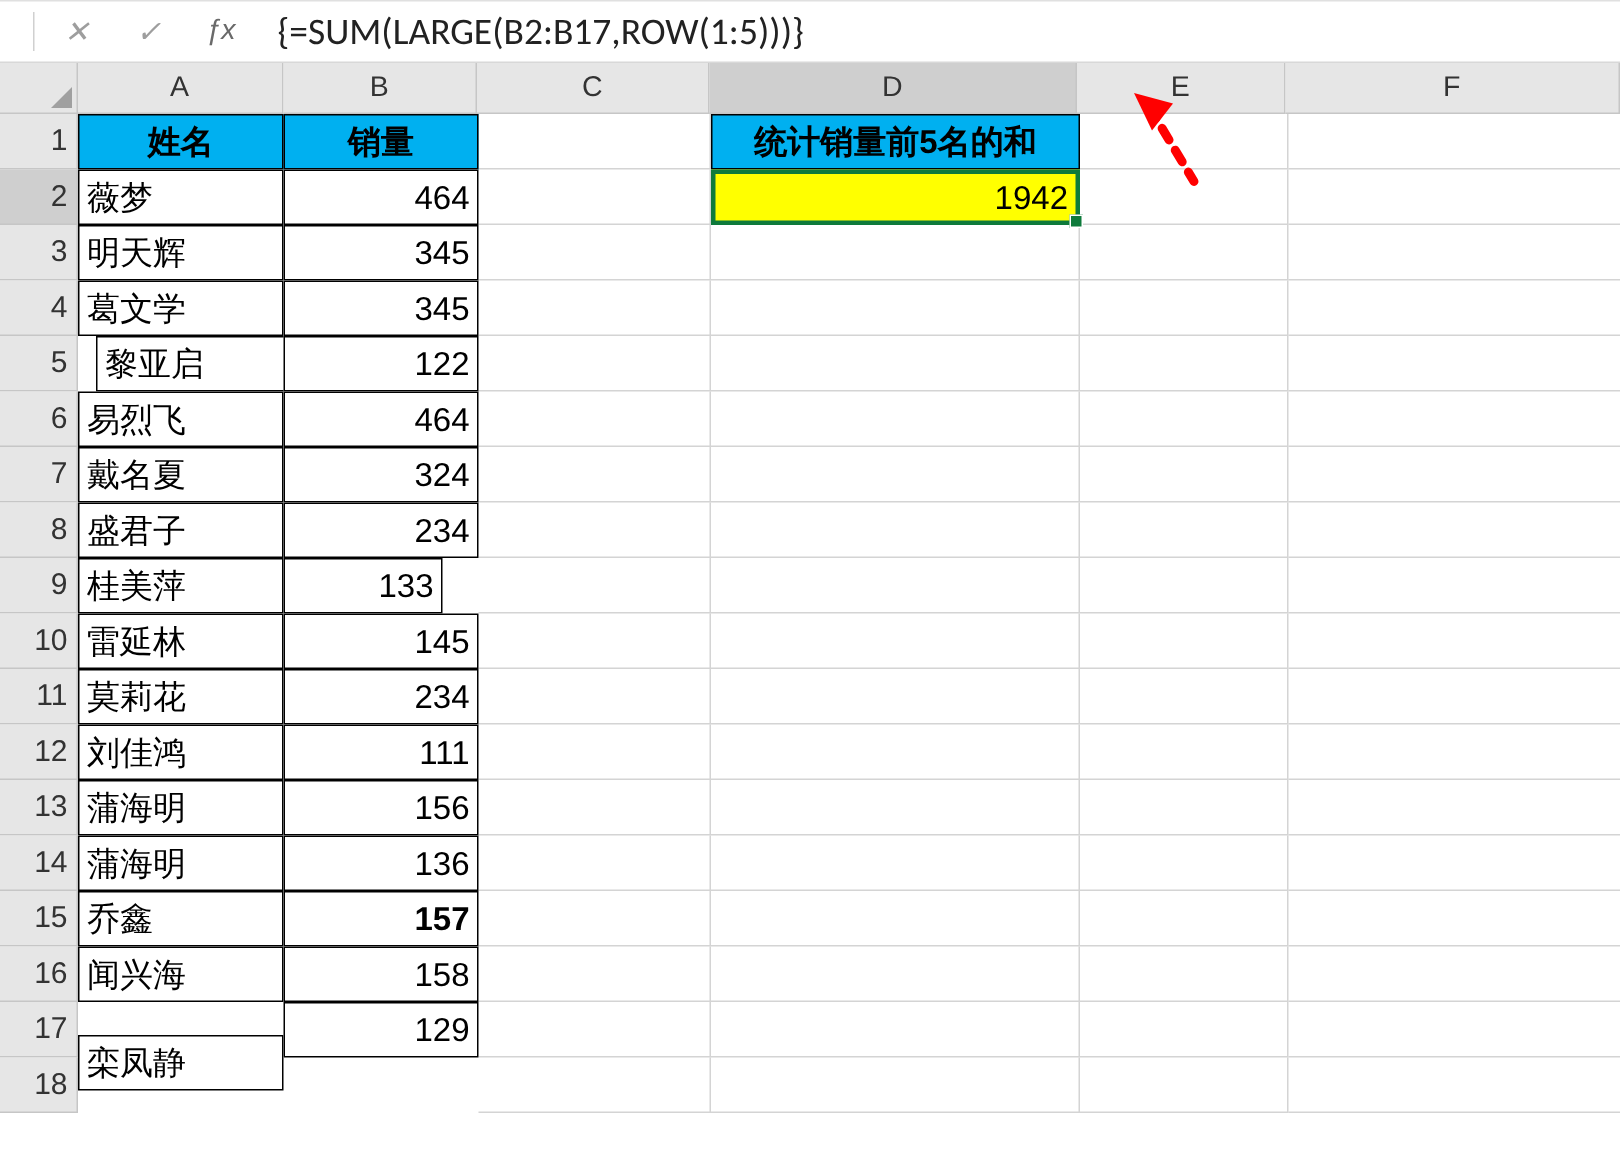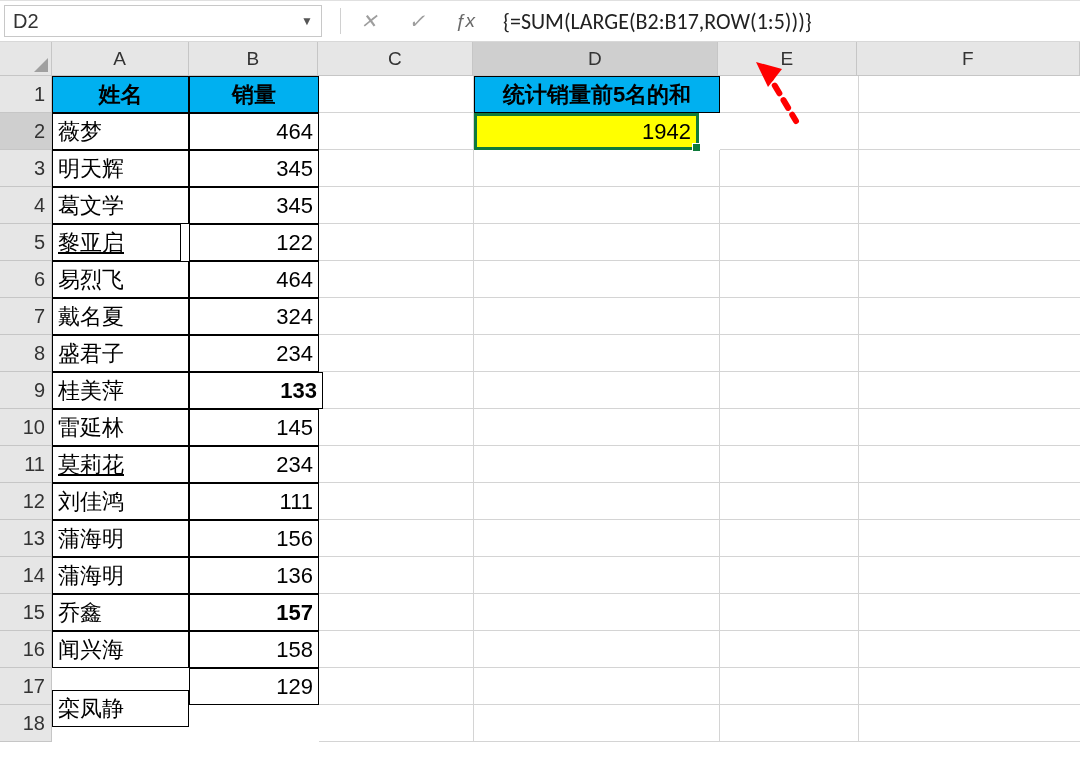--- a/index.html
+++ b/index.html
@@ -9,21 +9,21 @@
 
 .fbar-row { display:flex; align-items:stretch; height:42px; padding:4px 6px 4px 4px; background:#fff; }
 .namebox { width:318px; border:1px solid #c8c8c8; display:flex; align-items:center; padding:0 8px; font-size:20px; color:#333; background:#fff; position:relative; }
 .namebox .dd { margin-left:auto; color:#555; font-size:12px; }
 .fbar-tools { display:flex; align-items:center; gap:0; padding:0 6px 0 14px; }
 .ftool { width:48px; height:100%; display:flex; align-items:center; justify-content:center; color:#9e9e9e; font-size:20px; font-style:italic; }
 .ftool.fx { font-style:italic; color:#6a6a6a; font-size:19px; }
 .ftool.x { color:#9e9e9e; }
 .ftool.chk { color:#9e9e9e; }
 .sep { width:1px; height:26px; background:#d0d0d0; margin:auto 4px; }
-.fbar-input { flex:1; display:flex; align-items:center; padding:0 8px; font-size:22px; color:#222; font-family:Calibri,Arial,sans-serif; }
+.fbar-input { flex:1; display:flex; padding:0 8px; font-size:25px; color:#222; font-family:Calibri,Arial,sans-serif; }
 
 .thin-border { border-top:1px solid #e0e0e0; border-bottom:1px solid #d8d8d8; }
 
 
 .grid-area { position:relative; }
 .colheads { display:flex; height:34px; }
 .rowheads { position:absolute; left:0; top:34px; }
 .corner { width:52px; height:34px; background:#e6e6e6; border-right:1px solid #c6c6c6; border-bottom:1px solid #c6c6c6; display:flex; align-items:flex-end; justify-content:flex-end; padding:2px; position:relative; }
 .corner::after { content:""; border-left:14px solid transparent; border-bottom:14px solid #a0a0a0; position:absolute; right:3px; bottom:3px; }
 .ch { text-align:center; background:#e6e6e6; color:#333; font-size:19px; border-right:1px solid #c6c6c6; border-bottom:1px solid #c6c6c6; display:flex; align-items:center; justify-content:center; }
@@ -48,24 +48,20 @@
 
 
 .arrow { position:absolute; left:754px; top:59px; width:60px; height:74px; pointer-events:none; }
 .arrow svg { width:100%; height:100%; }
 </style>
 </head>
 <body>
 
 <div class="wrap">
   <div class="fbar-row thin-border">
-    <div class="namebox">
-      <span>D2</span>
-      <span class="dd">▼</span>
-    </div>
     <div class="fbar-tools">
       <div class="sep"></div>
       <div class="ftool x">✕</div>
       <div class="ftool chk">✓</div>
       <div class="ftool fx">ƒx</div>
     </div>
     <div class="fbar-input">
       <span>{=SUM(LARGE(B2:B17,ROW(1:5)))}</span>
     </div>
   </div>
@@ -172,48 +168,48 @@
         <div class="cell" style="left: 267px; top: 37px; width: 155px; height: 37px;"></div>
         <div class="cell" style="left: 267px; top: 0px; width: 155px; height: 37px;"></div>
         <div class="cell hcell" style="left: 0px; top: 0px; width: 137px; height: 37px;">姓名</div>
         <div class="cell hcell" style="left: 137px; top: 0px; width: 130px; height: 37px;">销量</div>
         <div class="cell dcell text" style="left: 0px; top: 37px; width: 137px; height: 37px;">薇梦</div>
         <div class="cell dcell num" style="left: 137px; top: 37px; width: 130px; height: 37px;">464</div>
         <div class="cell dcell text" style="left: 0px; top: 74px; width: 137px; height: 37px;">明天辉</div>
         <div class="cell dcell num" style="left: 137px; top: 74px; width: 130px; height: 37px;">345</div>
         <div class="cell dcell text" style="left: 0px; top: 111px; width: 137px; height: 37px;">葛文学</div>
         <div class="cell dcell num" style="left: 137px; top: 111px; width: 130px; height: 37px;">345</div>
-        <div class="cell dcell text" style="left: 0px; top: 148px; width: 129px; height: 37px; text-decoration: underline;">黎亚启</div>
+        <div class="cell dcell text" style="left: 12px; top: 148px; width: 129px; height: 37px;">黎亚启</div>
         <div class="cell dcell num" style="left: 137px; top: 148px; width: 130px; height: 37px;">122</div>
         <div class="cell dcell text" style="left: 0px; top: 185px; width: 137px; height: 37px;">易烈飞</div>
         <div class="cell dcell num" style="left: 137px; top: 185px; width: 130px; height: 37px;">464</div>
         <div class="cell dcell text" style="left: 0px; top: 222px; width: 137px; height: 37px;">戴名夏</div>
         <div class="cell dcell num" style="left: 137px; top: 222px; width: 130px; height: 37px;">324</div>
         <div class="cell dcell text" style="left: 0px; top: 259px; width: 137px; height: 37px;">盛君子</div>
         <div class="cell dcell num" style="left: 137px; top: 259px; width: 130px; height: 37px;">234</div>
         <div class="cell dcell text" style="left: 0px; top: 296px; width: 137px; height: 37px;">桂美萍</div>
-        <div class="cell dcell num" style="left: 137px; top: 296px; width: 134px; height: 37px; font-weight: bold;">133</div>
+        <div class="cell dcell num" style="left: 137px; top: 296px; width: 106px; height: 37px;">133</div>
         <div class="cell dcell text" style="left: 0px; top: 333px; width: 137px; height: 37px;">雷延林</div>
         <div class="cell dcell num" style="left: 137px; top: 333px; width: 130px; height: 37px;">145</div>
-        <div class="cell dcell text" style="left: 0px; top: 370px; width: 137px; height: 37px; text-decoration: underline;">莫莉花</div>
+        <div class="cell dcell text" style="left: 0px; top: 370px; width: 137px; height: 37px;">莫莉花</div>
         <div class="cell dcell num" style="left: 137px; top: 370px; width: 130px; height: 37px;">234</div>
         <div class="cell dcell text" style="left: 0px; top: 407px; width: 137px; height: 37px;">刘佳鸿</div>
         <div class="cell dcell num" style="left: 137px; top: 407px; width: 130px; height: 37px;">111</div>
         <div class="cell dcell text" style="left: 0px; top: 444px; width: 137px; height: 37px;">蒲海明</div>
         <div class="cell dcell num" style="left: 137px; top: 444px; width: 130px; height: 37px;">156</div>
         <div class="cell dcell text" style="left: 0px; top: 481px; width: 137px; height: 37px;">蒲海明</div>
         <div class="cell dcell num" style="left: 137px; top: 481px; width: 130px; height: 37px;">136</div>
         <div class="cell dcell text" style="left: 0px; top: 518px; width: 137px; height: 37px;">乔鑫</div>
         <div class="cell dcell num" style="left: 137px; top: 518px; width: 130px; height: 37px; font-weight: bold;">157</div>
         <div class="cell dcell text" style="left: 0px; top: 555px; width: 137px; height: 37px;">闻兴海</div>
         <div class="cell dcell num" style="left: 137px; top: 555px; width: 130px; height: 37px;">158</div>
         <div class="cell dcell text" style="left: 0px; top: 614px; width: 137px; height: 37px;">栾凤静</div>
         <div class="cell dcell num" style="left: 137px; top: 592px; width: 130px; height: 37px;">129</div>
         <div class="cell d1hdr" style="left: 422px; top: 0px; width: 246px; height: 37px;">统计销量前5名的和</div>
-        <div class="cell d2sel" style="left: 422px; top: 37px; width: 225px; height: 37px;">1942<div class="sel-handle"></div></div>
+        <div class="cell d2sel" style="left: 422px; top: 37px; width: 246px; height: 37px;">1942<div class="sel-handle"></div></div>
       </div>
   </div>
 
   <div class="arrow">
     <svg viewBox="0 0 60 74">
       <defs>
         <pattern id="dash"></pattern>
       </defs>
       <line x1="12" y1="12" x2="42" y2="62" stroke="#ff0000" stroke-width="6" stroke-dasharray="9 8" stroke-linecap="round"></line>
       <polygon points="2,3 28,10 14,28" fill="#ff0000"></polygon>

